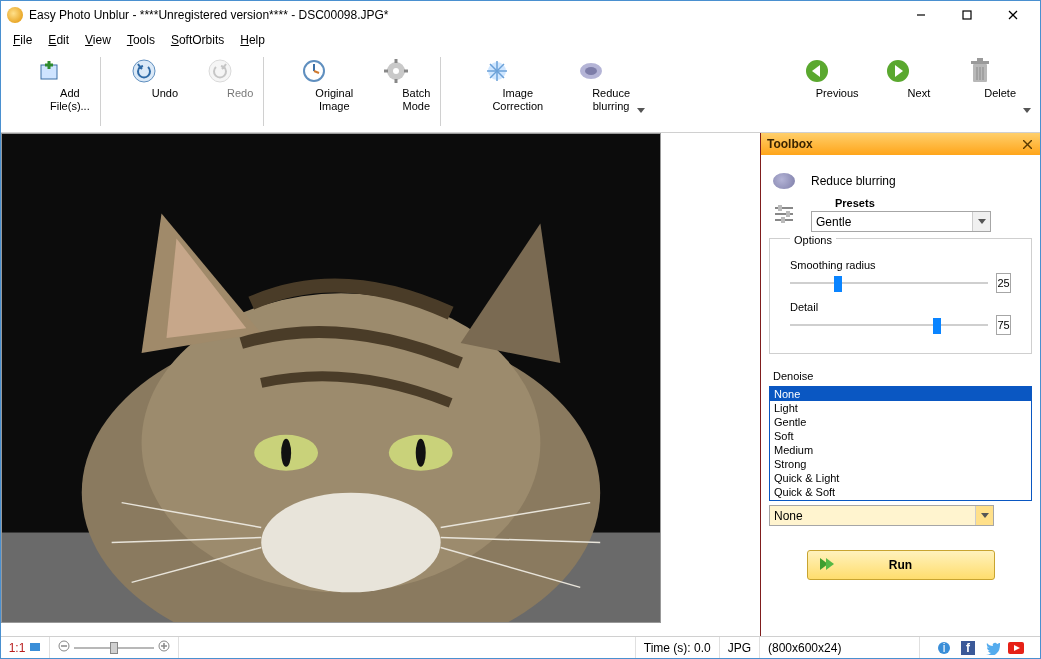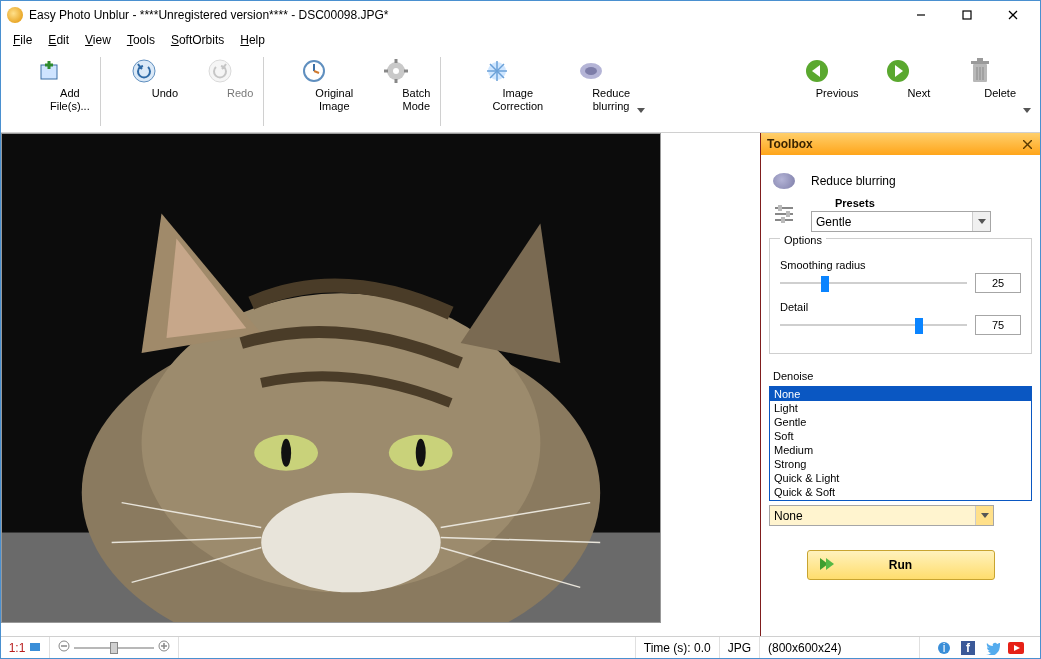--- a/index.html
+++ b/index.html
@@ -36,28 +36,28 @@
   .toolbox-header .tx-close { position:absolute; right:4px; top:2px; width:18px; height:18px; display:flex; align-items:center; justify-content:center; }
   .toolbox-body { padding: 2px 8px 8px; overflow:auto; flex:1; }
   .tx-row { display:flex; align-items:center; margin: 16px 0 8px; }
   .tx-row .blob-icon { width:22px; height:16px; border-radius:50%; background: radial-gradient(circle at 40% 40%, #b4b4d6, #7d7da8); margin-right:16px; margin-left:4px; }
   .tx-presets { display:flex; align-items:flex-start; margin-bottom:6px; }
   .tx-presets .gear-icon { width:22px; height:22px; margin-right:16px; margin-left:4px; margin-top:6px; }
   .tx-presets .col { flex:1; }
   .tx-presets .lbl { font-weight:600; font-size:11px; margin-bottom:2px;padding-left:24px; }
   .combo { width:180px; height:21px; border:1px solid #a6a6a6; display:flex; align-items:center; padding:0 4px; background:#fff; position:relative; }
   .combo .drop { position:absolute; right:0; top:0; width:18px; height:100%; display:flex; align-items:center; justify-content:center; border-left:1px solid #ccc; background:#f0f0f0; }
-  .fieldset { border:1px solid #cfcfcf; padding:6px 10px 10px; margin-top:4px; }
+  .fieldset { border:1px solid #cfcfcf; padding:6px 20px 10px; margin-top:4px; }
   .legend { font-size:11px; color:#000; position:relative; top:-12px; background:#fff; padding:0 4px; display:inline-block; }
   .slider-row { display:flex; align-items:center; margin-bottom:8px; }
   .slider-label { width:100%; font-size:11px; margin-bottom:2px; }
   .slider { flex:1; height:14px; position:relative; }
   .slider .track { position:absolute; top:6px; left:0; right:0; height:2px; background:#cfcfcf; }
   .slider .thumb { position:absolute; top:0; width:8px; height:16px; background:#0a84ff; }
-  .val { width:46px; height:20px; margin-left:8px; border:1px solid #a6a6a6; text-align:center; line-height:18px; font-size:11px; }
+  .val { width:15px; height:20px; margin-left:8px; border:1px solid #a6a6a6; text-align:center; line-height:18px; font-size:11px; }
   .denoise-label { font-size:11px; margin:16px 0 4px 4px; }
   .listbox { border:1px solid #0a57c2; background:#fff; height:115px; overflow:hidden; }
   .listbox .opt { padding:1px 4px; font-size:11px; }
   .listbox .opt.sel { background:#0a57c2; color:#fff; }
   .denoise-combo { margin-top:4px; width:225px; background:#fff4cf; }
   .denoise-combo .drop { background:#ffe08a; }
   .run-btn { margin:24px auto 0; width:188px; height:30px; background: linear-gradient(#fff2bd,#ffdd6d); border:1px solid #c8a430; border-radius:3px; display:flex; align-items:center; justify-content:center; font-weight:700; position:relative; }
   .run-btn .play-icon { position:absolute; left:10px; }
   
   .statusbar { height: 22px; border-top:1px solid #d0d0d0; display:flex; align-items:center; font-size:11px; }

